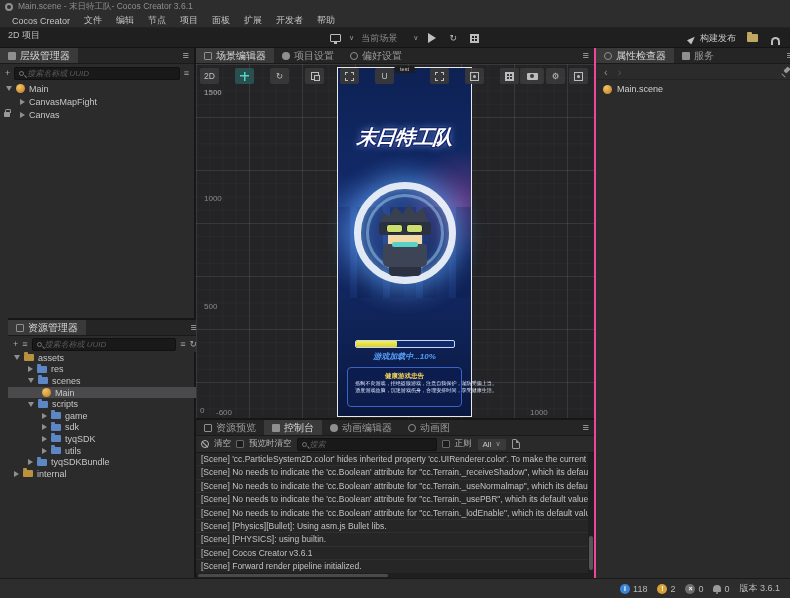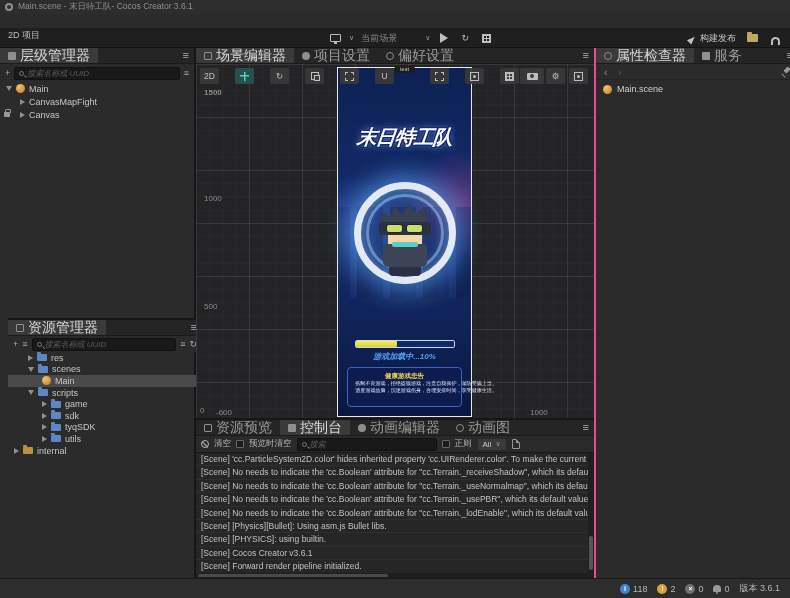--- a/index.html
+++ b/index.html
@@ -11,39 +11,39 @@
   .titlebar { position:absolute; left:0; top:0; width:790px; height:14px; background:#2d2d2d; display:flex; align-items:center; gap:5px; padding-left:5px; }
   .app-icon { width:8px; height:8px; border-radius:50%; border:2px solid #8f8f8f; }
   .title-text { font-size:8.5px; color:#8f8f8f; }
   .menubar { position:absolute; left:0; top:14px; width:790px; height:14px; background:#2d2d2d; border-bottom:1px solid #232323; display:flex; align-items:center; padding-left:5px; }
   .menu-item { font-size:9px; color:#c2c2c2; padding:0 7px; cursor:default; }
   .maintoolbar { position:absolute; left:0; top:28px; width:790px; height:20px; background:#1f1f1f; border-bottom:1px solid #141414; }
   .tb-left { position:absolute; left:8px; top:1px; font-size:9px; color:#bdbdbd;text-align:right; }
   .tb-center { position:absolute; left:328px; top:2px; height:16px; display:flex; align-items:center; gap:7px; }
   .tb-right { position:absolute; right:8px; top:2px; height:16px; display:flex; align-items:center; gap:9px; }
   .ibtn { min-width:14px; height:14px; display:flex; align-items:center; justify-content:center; color:#bdbdbd; font-size:9px; border-radius:2px; }
-  .scene-select { font-size:9px; color:#8a8a8a; display:flex; align-items:center; gap:28px; }
+  .scene-select { font-size:9px; color:#8a8a8a; display:flex; align-items:center; gap:16px; }
   .play-tri { width:0; height:0; border:5px solid transparent; border-left:8px solid #c0c0c0; border-right:none; }
   .monitor { width:11px; height:8px; border:1px solid #bdbdbd; border-radius:1px; position:relative; }
   .monitor::after { content:""; position:absolute; left:3px; bottom:-3px; width:3px; height:2px; background:#bdbdbd; }
   .chev { font-size:7px; color:#9a9a9a; }
   .rocket { width:0; height:0; border:3px solid transparent; border-bottom:8px solid #c0c0c0; transform:rotate(45deg); }
   .folder-ico { width:11px; height:8px; background:#c0a860; border-radius:1px; position:relative; }
   .folder-ico::before { content:""; position:absolute; left:0; top:-2px; width:5px; height:2px; background:inherit; border-radius:1px 1px 0 0; }
   .headset { width:9px; height:6px; border:2px solid #bdbdbd; border-bottom:none; border-radius:5px 5px 0 0; position:relative; margin-top:3px; }
   .headset::before,.headset::after { content:""; position:absolute; bottom:-2px; width:2px; height:3px; background:#bdbdbd; }
   .headset::before { left:-2px; } .headset::after { right:-2px; }
   .build-label { font-size:9px; color:#c8c8c8; }
   .grid9 { width:9px; height:9px; border:1px solid #bdbdbd;
     background: linear-gradient(#bdbdbd 1px,transparent 1px) 0 0/3px 3px,
                 linear-gradient(90deg,#bdbdbd 1px,transparent 1px) 0 0/3px 3px; }
 
   
   .panel-header { height:16px; background:#252526; border-bottom:1px solid #1a1a1a; display:flex; align-items:stretch; position:relative; }
-  .tab { display:flex; align-items:center; gap:4px; padding:0 8px; font-size:14px; color:#9a9a9a; white-space:nowrap; }
+  .tab { display:flex; align-items:center; gap:4px; padding:0 8px; font-size:10px; color:#9a9a9a; white-space:nowrap; }
   .tab.active { background:#3a3a3a; color:#d8d8d8; }
   .tico { width:8px; height:8px; background:#8f8f8f; border-radius:1px; flex:0 0 auto; }
   .tico.round { border-radius:50%; }
   .tico.hollow { background:transparent; border:1px solid #8f8f8f; }
   .hamburger { position:absolute; right:5px; top:1px; color:#b0b0b0; font-size:11px; }
   .ptoolbar { height:18px; display:flex; align-items:center; gap:4px; padding:0 5px; background:#2b2b2b; }
   .search { flex:1; background:#191919; border:1px solid #111; border-radius:2px; height:13px; display:flex; align-items:center; gap:3px; padding:0 4px; }
   .mag { width:5px; height:5px; border:1px solid #777; border-radius:50%; position:relative; flex:0 0 auto; }
   .mag::after { content:""; position:absolute; left:4px; top:4px; width:3px; height:1px; background:#777; transform:rotate(45deg); }
   .search input { flex:1; min-width:0; background:transparent; border:none; outline:none; color:#bbb; font-size:8px; font-style:italic; font-family:inherit; }
@@ -162,20 +162,31 @@
 </head>
 <body>
 
 <div id="app">
 
   <div class="titlebar">
     <span class="app-icon"></span>
     <span class="title-text">Main.scene - 末日特工队- Cocos Creator 3.6.1</span>
   </div>
 
+  <div class="menubar">
+    <span class="menu-item">Cocos Creator</span>
+    <span class="menu-item">文件</span>
+    <span class="menu-item">编辑</span>
+    <span class="menu-item">节点</span>
+    <span class="menu-item">项目</span>
+    <span class="menu-item">面板</span>
+    <span class="menu-item">扩展</span>
+    <span class="menu-item">开发者</span>
+    <span class="menu-item">帮助</span>
+  </div>
 
   <div class="maintoolbar">
     <span class="tb-left">2D 项目</span>
     <div class="tb-center">
       <span class="ibtn">
           <span class="monitor"></span>
         </span>
       <span class="chev">∨</span>
       <span class="scene-select">
         <span>当前场景</span>
@@ -251,20 +262,25 @@
         <span class="mini">+</span>
         <span class="mini">≡</span>
         <div class="search">
           <span class="mag"></span>
           <input placeholder="搜索名称或 UUID" style="">
         </div>
         <span class="mini">≡</span>
         <span class="mini">↻</span>
       </div>
       <div>
+        <div class="trow arow">
+          <span class="exp open"></span>
+          <span class="fold yellow"></span>
+          <span>assets</span>
+        </div>
         <div class="trow arow ind1">
           <span class="exp closed"></span>
           <span class="fold"></span>
           <span>res</span>
         </div>
         <div class="trow arow ind1">
           <span class="exp open"></span>
           <span class="fold"></span>
           <span>scenes</span>
         </div>
@@ -289,20 +305,25 @@
         </div>
         <div class="trow arow ind2">
           <span class="exp closed"></span>
           <span class="fold"></span>
           <span>tyqSDK</span>
         </div>
         <div class="trow arow ind2">
           <span class="exp closed"></span>
           <span class="fold"></span>
           <span>utils</span>
+        </div>
+        <div class="trow arow ind1">
+          <span class="exp closed"></span>
+          <span class="fold"></span>
+          <span>tyqSDKBundle</span>
         </div>
         <div class="trow arow">
           <span class="exp closed"></span>
           <span class="fold yellow"></span>
           <span>internal</span>
         </div>
       </div>
     </div>
   </div>
 

